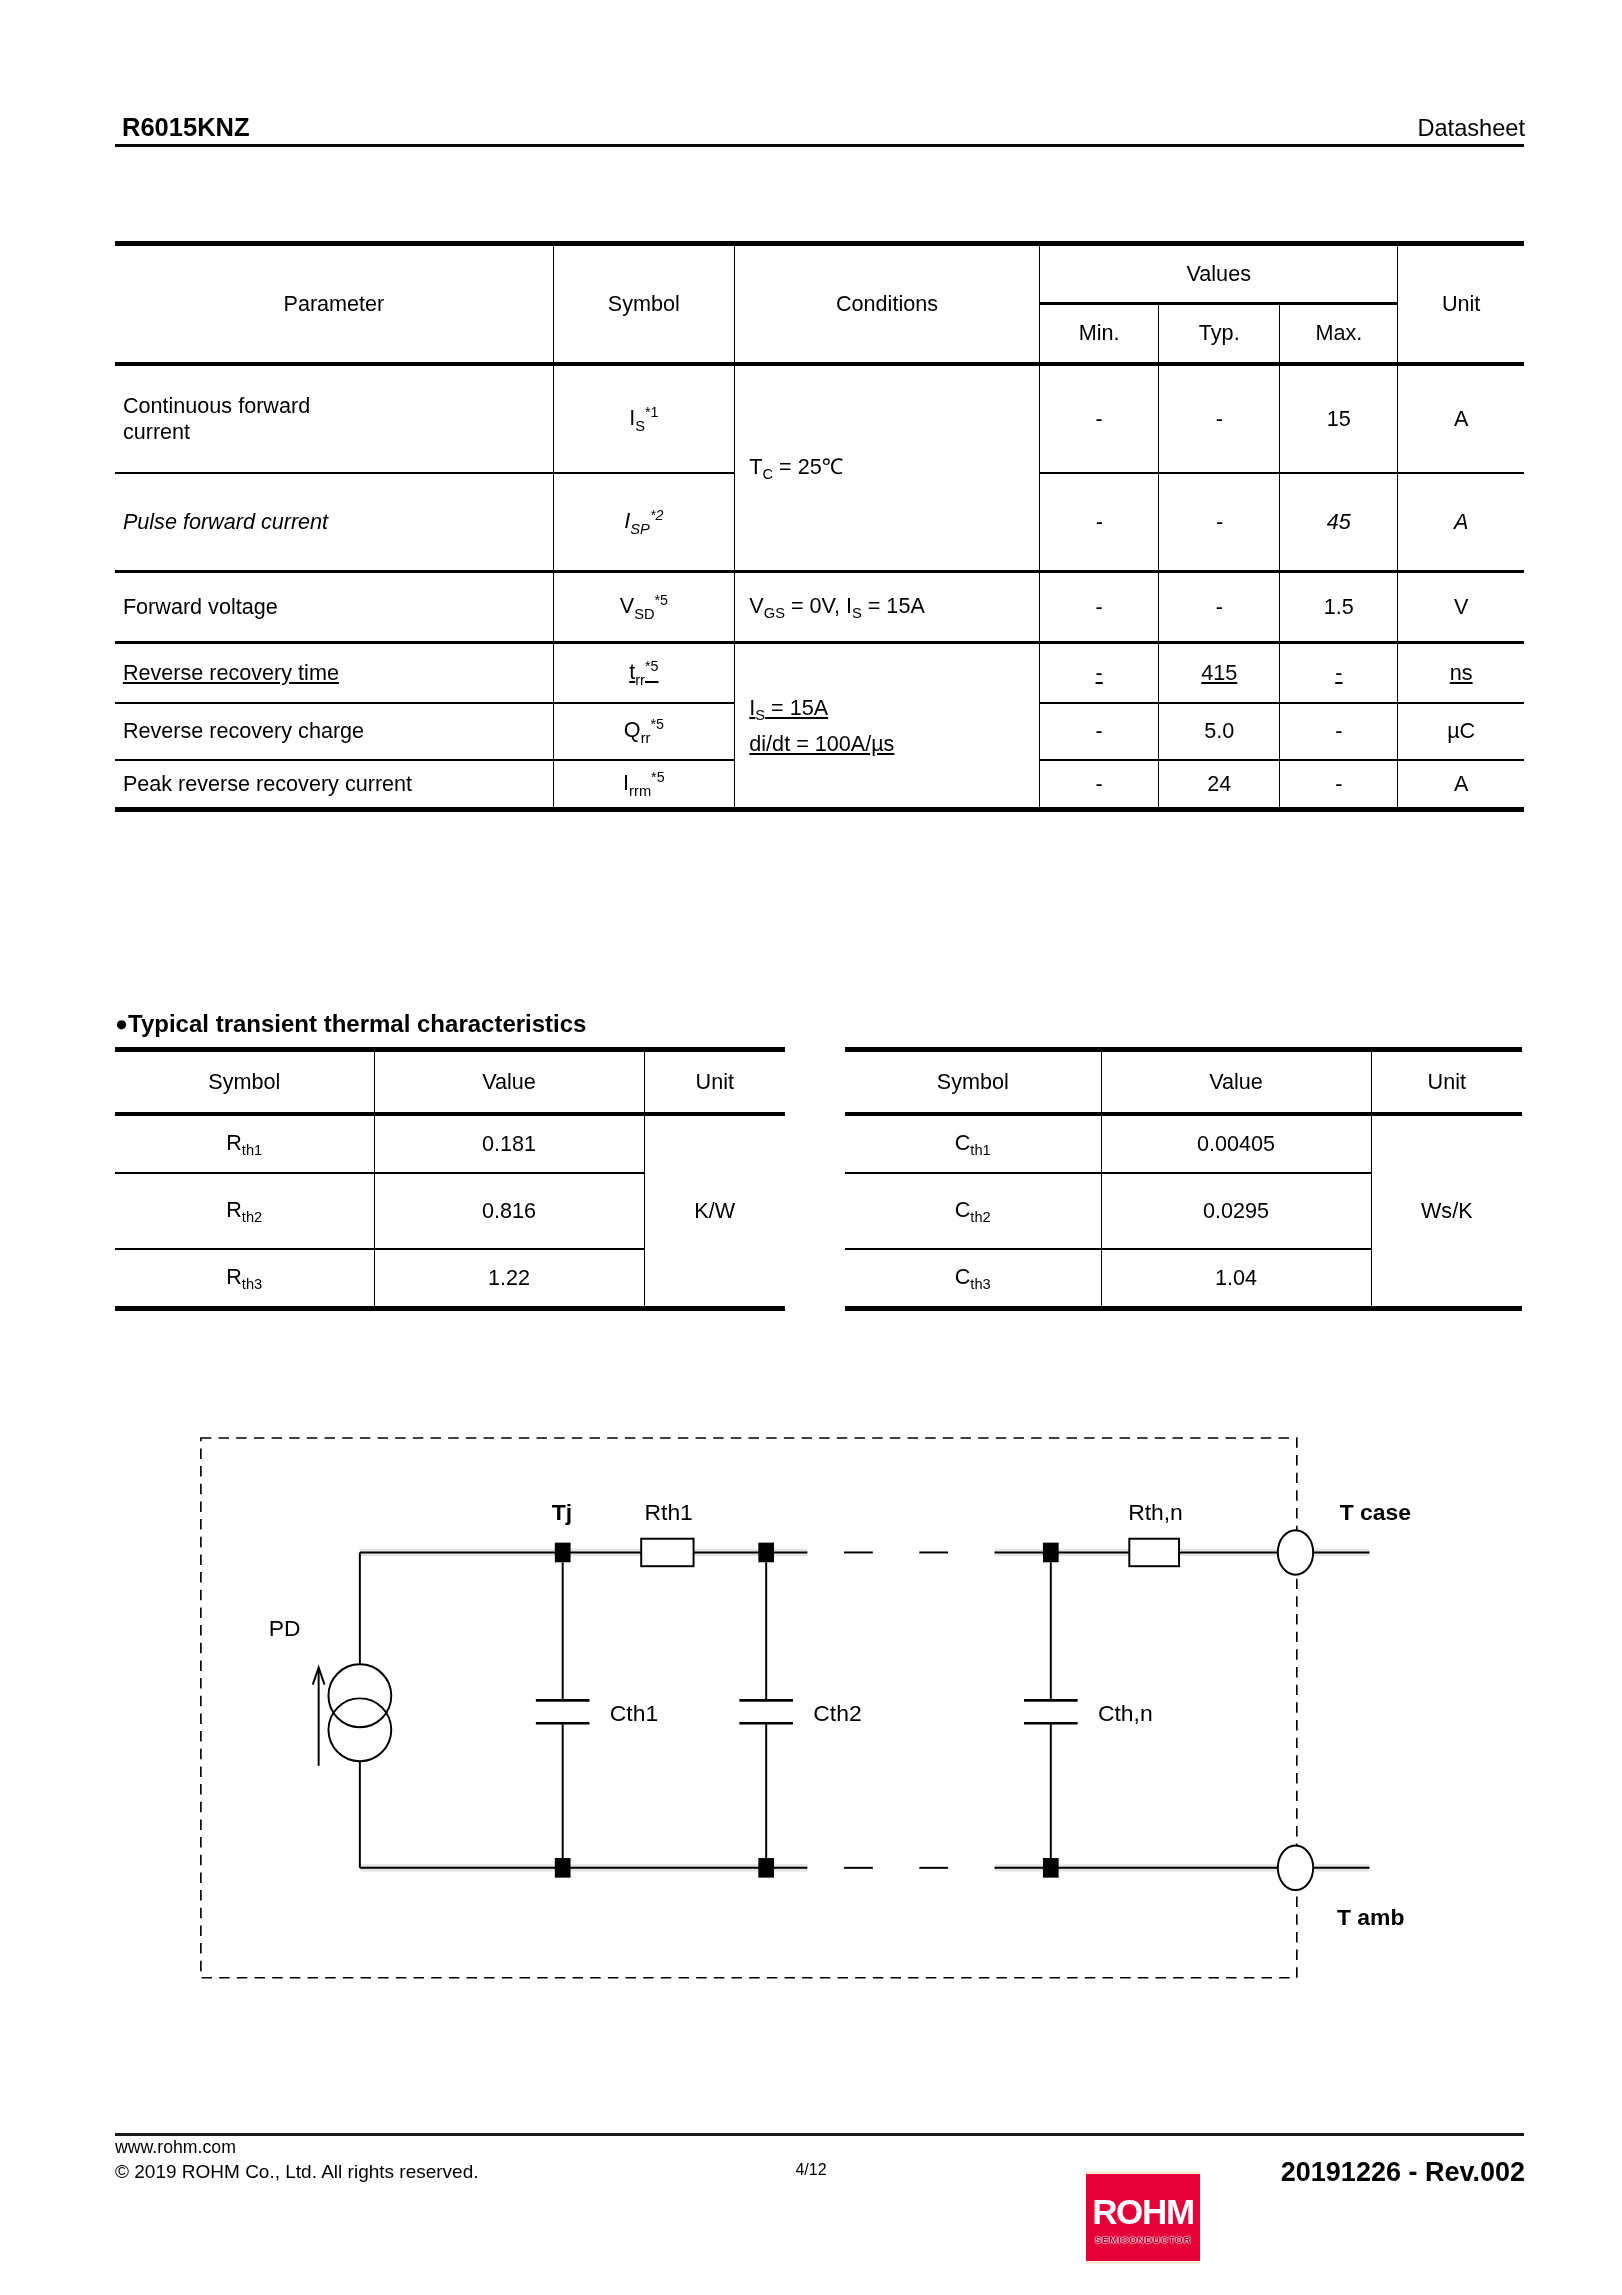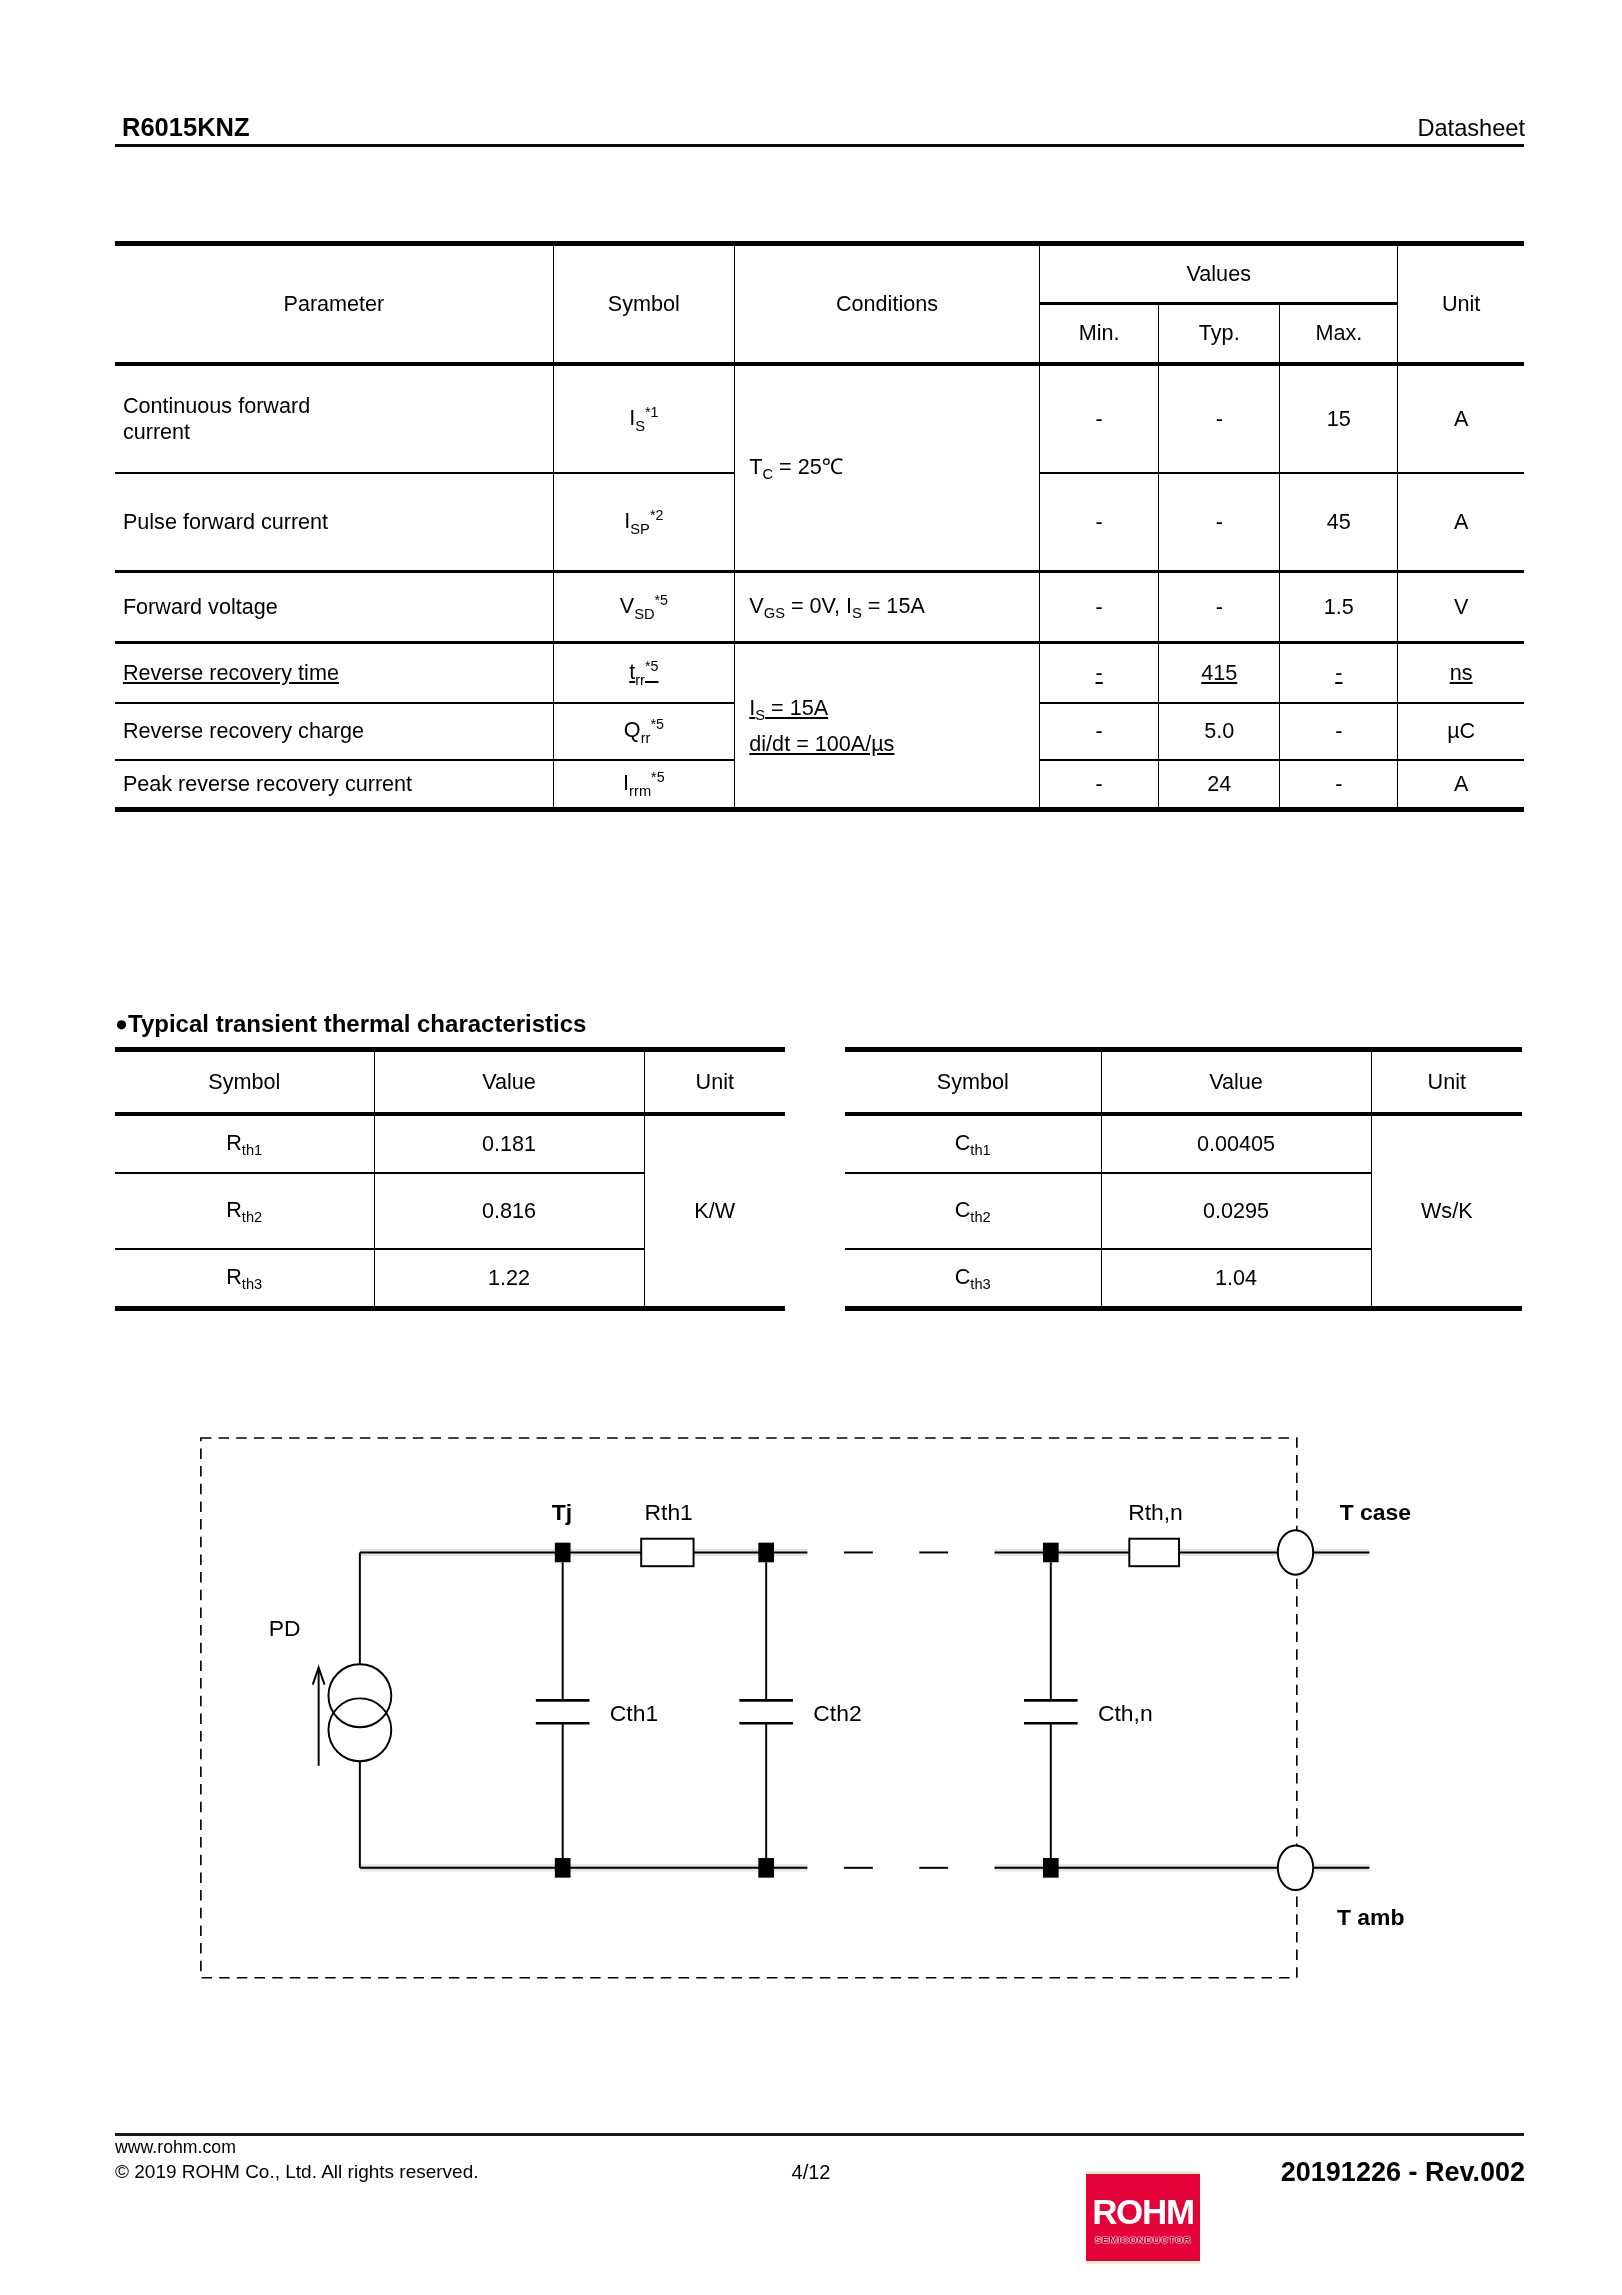--- a/index.html
+++ b/index.html
@@ -26,21 +26,21 @@
   td,th{padding:0;font-weight:normal;text-align:center;vertical-align:middle;
         border-left:1.3px solid #000;border-right:1.3px solid #000;}
   .no-l{border-left:none;} .no-r{border-right:none;}
   sub{font-size:68%;} sup{font-size:66%;}
 
   
   #bd-table{left:115px;top:241px;width:1409px;border-top:5.2px solid #000;border-bottom:5.2px solid #000;}
   #bd-table thead th{border-bottom:4.6px solid #000;}
   #bd-table th.values-h{border-bottom:3.3px solid #000;}
   tr.hrow{height:60px;}
-  tr.r1{height:109px;} tr.r2{height:99px;} tr.r3{height:71px;}
+  tr.r1{height:109px;} tr.r2{height:99px;font-style:italic;} tr.r3{height:71px;}
   tr.r4{height:60px;text-decoration:underline;}  tr.r5{height:57px;}  tr.r6{height:50px;}
   #bd-table td.param{ text-align:left;padding-left:7.9px;white-space:pre-line;}
   #bd-table td.cond{ text-align:left;padding-left:14.4px;line-height:1.55;}
   tr.r1 td{border-bottom:2.6px solid #000;}
   tr.r2 td{border-bottom:3.9px solid #000;}
   tr.r3 td{border-bottom:3.9px solid #000;}
   tr.r4 td{border-bottom:2.6px solid #000;}
   tr.r5 td{border-bottom:2.6px solid #000;}
   tr.r6 td{border-bottom:none;margin-top:20px;}
   td.cond-span-a{border-bottom:3.9px solid #000 !important;}
@@ -57,21 +57,21 @@
   .th-table td.unit-span{border-bottom:none !important;}
 
   
   #diagram{left:0;top:1407px;}
   #diagram text{font-family:"Liberation Sans",sans-serif;font-size:35px;fill:#000;stroke:none;}
 
   
   #footer-rule{left:115px;top:2133px;width:1409px;height:2.6px;background:#1a1a1a;}
   #footer-web{left:115px;top:2137px;font-size:17.7px;}
   #footer-copy{left:115px;top:2161px;font-size:19px;}
-  #footer-page{left:0;top:2161px;width:1622px;text-align:center;font-size:20px;}
+  #footer-page{left:0;top:2161px;width:1622px;text-align:center;font-size:16px;}
   #footer-rev{right:97px;top:2157px;font-size:27px;font-weight:bold;}
   #rohm-logo{
     left:1086px;top:2171px;width:114px;height:87px;background:#e40138;
     border-top:3.3px solid #f2ecd4;border-bottom:3.3px solid #f2ecd4;
     display:flex;flex-direction:column;align-items:center;justify-content:center;
   }
   #rohm-logo .brand{color:#fff;font-weight:bold;font-size:35px;letter-spacing:-1.3px;line-height:1;margin-top:3.9px;}
   #rohm-logo .tagline{color:#a80027;font-weight:bold;font-size:9.8px;letter-spacing:0.7px;margin-top:5px;
     text-shadow:0 0 1.3px #fff,0 0 1.3px #fff,0 0 2px #fff;}
 </style>

